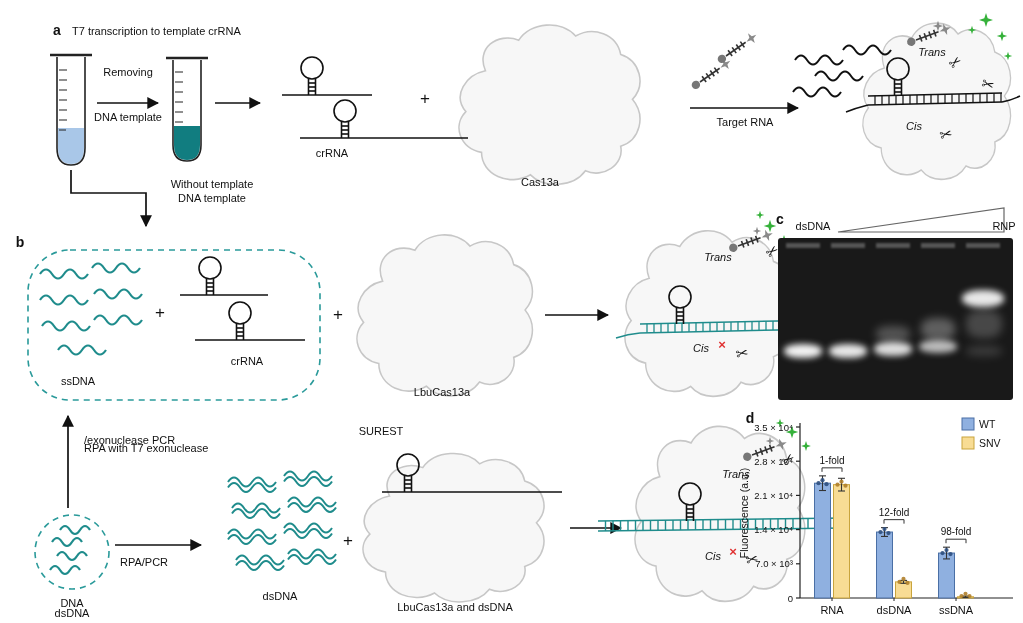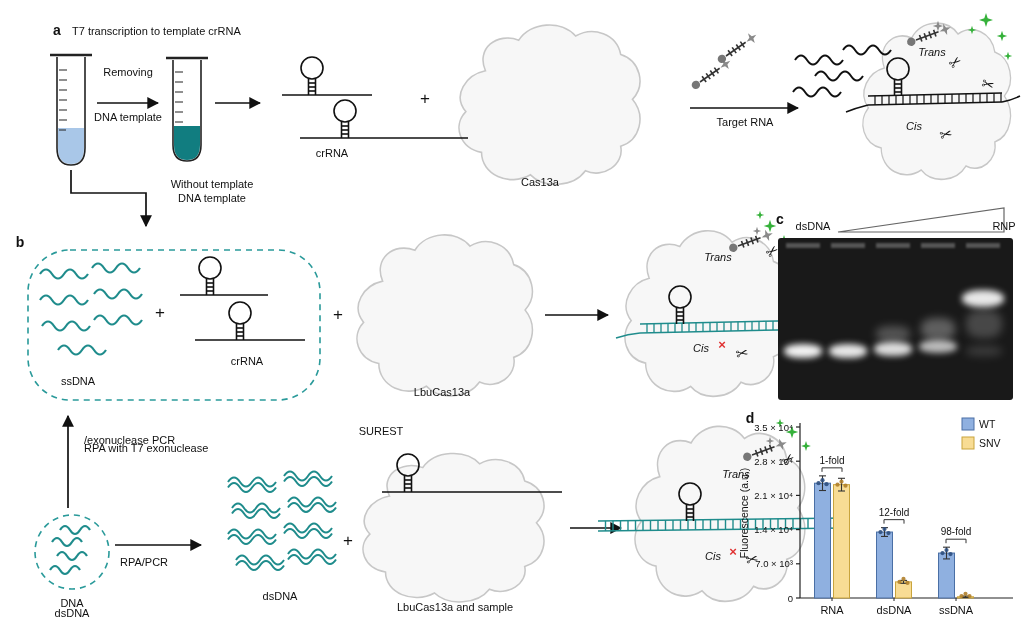--- a/index.html
+++ b/index.html
@@ -379,21 +379,21 @@
   <span class="t i" style="left:718px;top:257px">Trans</span>
   <span class="t i" style="left:701px;top:348px">Cis</span>
   <span class="t tl" style="left:84px;top:448px">RPA with T7 exonuclease</span>
   <span class="t tl" style="left:84px;top:440px">/exonuclease PCR</span>
   <span class="t" style="left:381px;top:431px">SUREST</span>
   <span class="t" style="left:72px;top:603px">DNA</span>
   <span class="t" style="left:72px;top:613px">dsDNA</span>
   <span class="t" style="left:144px;top:562px">RPA/PCR</span>
   <span class="t" style="left:280px;top:596px">dsDNA</span>
   <span class="t p" style="left:348px;top:540px">+</span>
-  <span class="t" style="left:455px;top:607px">LbuCas13a and sample</span>
+  <span class="t" style="left:455px;top:607px">LbuCas13a and dsDNA</span>
   <span class="t i" style="left:736px;top:474px">Trans</span>
   <span class="t i" style="left:713px;top:556px">Cis</span>
 
   <span class="t sc" style="left:955px;top:62px;transform:translate(-50%,-50%) rotate(-40deg)">✂</span>
   <span class="t sc" style="left:988px;top:84px;transform:translate(-50%,-50%) rotate(15deg)">✂</span>
   <span class="t sc" style="left:946px;top:134px;transform:translate(-50%,-50%) rotate(-15deg)">✂</span>
   <span class="t sc" style="left:772px;top:251px;transform:translate(-50%,-50%) rotate(-40deg)">✂</span>
   <span class="t sc" style="left:742px;top:353px;transform:translate(-50%,-50%) rotate(-12deg)">✂</span>
   <span class="t sc" style="left:788px;top:459px;transform:translate(-50%,-50%) rotate(-40deg)">✂</span>
   <span class="t sc" style="left:752px;top:559px;transform:translate(-50%,-50%) rotate(-12deg)">✂</span>

